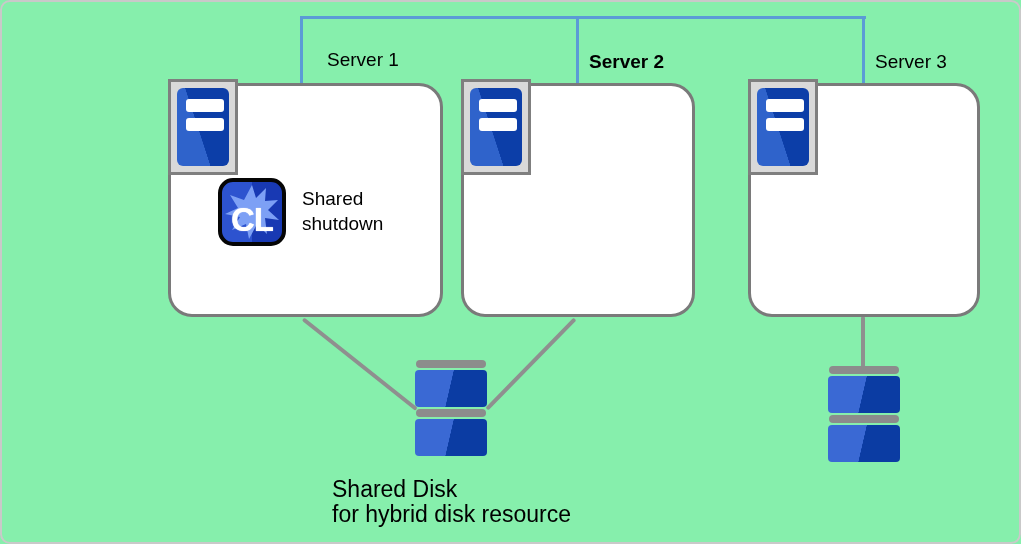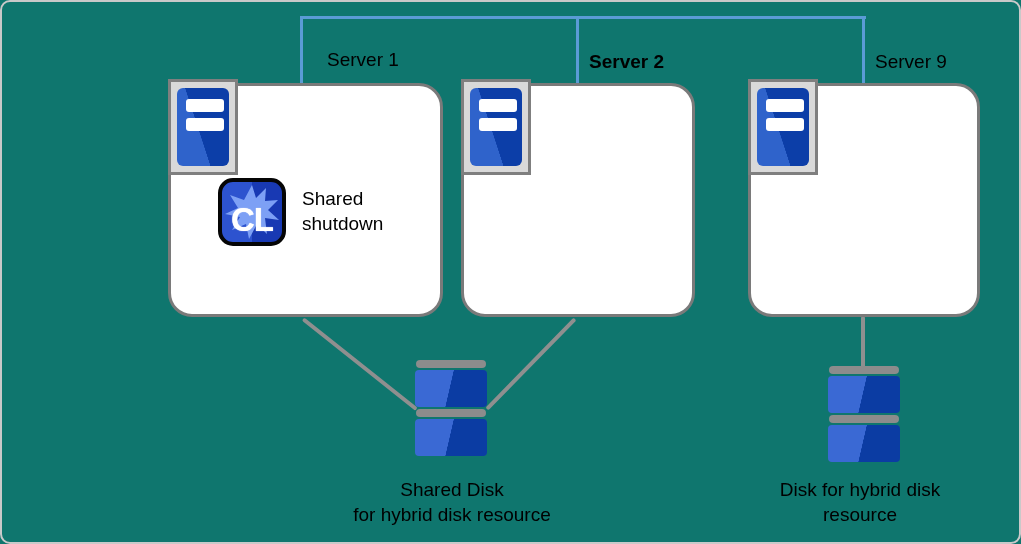--- a/index.html
+++ b/index.html
@@ -1,17 +1,17 @@
 <!DOCTYPE html>
 <html><head>
 <meta charset="utf-8">
 <style>
   html,body{margin:0;padding:0;background:#ffffff;}
   body{font-family:"Liberation Sans",sans-serif;color:#000;}
-  .canvas{position:relative;width:1021px;height:544px;background:#0f766e;overflow:hidden;}
+  .canvas{position:relative;width:1021px;height:544px;background:#86efac;overflow:hidden;}
   .page-frame{position:absolute;inset:0;border:2px solid #c9c9c9;border-radius:10px;pointer-events:none;}
 
   
   .blue-line{position:absolute;background:#5B9BD5;}
   .ic-h{left:300px;top:16px;width:566px;height:3px;}
   .ic-v{width:3px;height:68px;top:16px;}
   .ic-v1{left:300px;}
   .ic-v2{left:576px;}
   .ic-v3{left:862px;}
 
@@ -51,37 +51,37 @@
   
   .disk{position:absolute;width:72px;height:96px;}
   .dk-shared{left:415px;top:360px;}
   .dk-hybrid{left:828px;top:366px;}
   .disk .bar{position:absolute;left:1px;width:70px;height:8px;background:#8c8c8c;border-radius:4px;}
   .disk .bar.b1{top:0;} .disk .bar.b2{top:49px;}
   .disk .platter{position:absolute;left:0;width:72px;height:37px;border-radius:4px;
      background:linear-gradient(103deg,#3a69d4 0%,#3a69d4 48%,#0b3ca3 48.5%,#0b3ca3 100%);}
   .disk .platter.p1{top:10px;} .disk .platter.p2{top:59px;}
 
-  .disk-label{position:absolute;top:477px;font-size:19px;line-height:25px;text-align:center;white-space:pre-line;}
+  .disk-label{position:absolute;top:477px;font-size:23px;line-height:25px;white-space:pre-line;}
   .dl-shared{left:332px;width:240px;}
   .dl-hybrid{left:760px;width:200px;}
 </style>
 </head>
 <body>
 
 <div class="canvas">
 
   <div class="blue-line ic-h"></div>
   <div class="blue-line ic-v ic-v1"></div>
   <div class="blue-line ic-v ic-v2"></div>
   <div class="blue-line ic-v ic-v3"></div>
 
   <div class="server-label sl1">Server 1</div>
   <div class="server-label sl2">Server 2</div>
-  <div class="server-label sl3">Server 9</div>
+  <div class="server-label sl3">Server 3</div>
 
   <div class="gline ga"></div>
   <div class="gline gb"></div>
   <div class="gline gc"></div>
 
   <div class="server-box sb1"></div>
   <div class="server-box sb2"></div>
   <div class="server-box sb3"></div>
 
   <div class="server-icon si1">
@@ -121,17 +121,15 @@
 
   <div class="disk dk-hybrid">
     <div class="bar b1"></div>
     <div class="platter p1"></div>
     <div class="bar b2"></div>
     <div class="platter p2"></div>
   </div>
 
   <div class="disk-label dl-shared">Shared Disk
 for hybrid disk resource</div>
-  <div class="disk-label dl-hybrid">Disk for hybrid disk
-resource</div>
 
   <div class="page-frame"></div>
 </div>
 
 </body></html>

